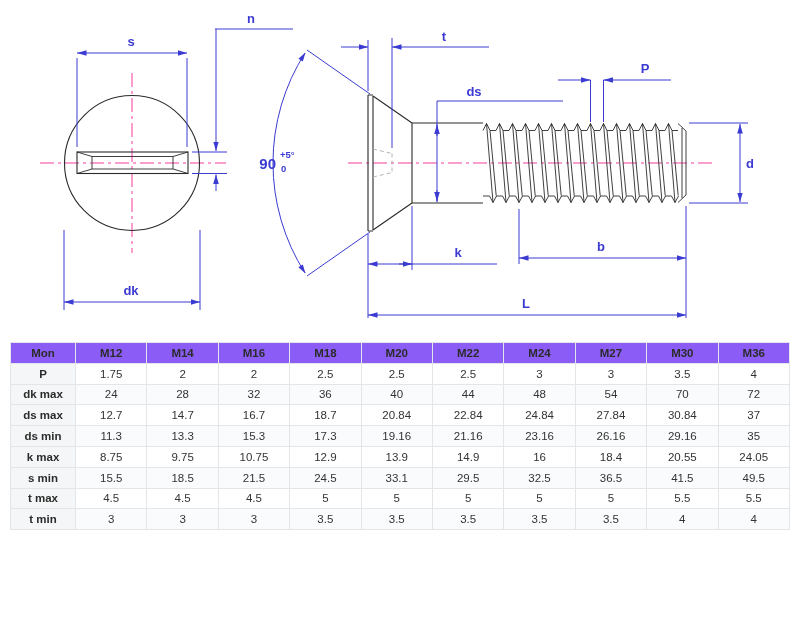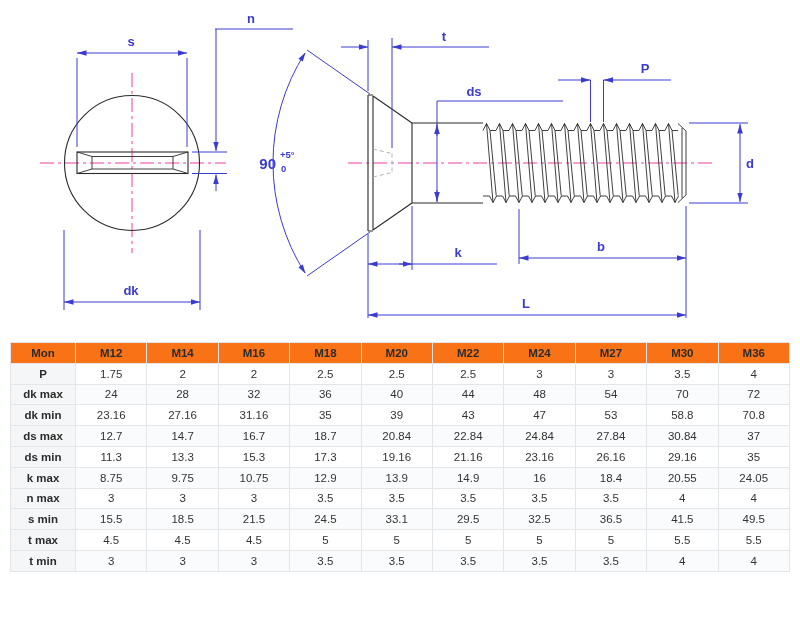--- a/index.html
+++ b/index.html
@@ -19,21 +19,21 @@
   .arrowfill{fill:#3b3bd1;}
 
   .spec-table{
     position:absolute;left:10px;top:342px;width:780px;
     border-collapse:collapse;table-layout:fixed;font-size:11.5px;color:#333;
   }
   .spec-table th,.spec-table td{
     border:1px solid #e3e6e9;height:19.8px;padding:0 2px;text-align:center;
     font-weight:400;overflow:hidden;white-space:nowrap;
   }
-  .spec-table thead th{font-weight:700;background:#f97316;color:#2b2b2b;}
+  .spec-table thead th{font-weight:700;background:#8b5cf6;color:#2b2b2b;}
   .spec-table tbody th{font-weight:700;background:#f5f6f7;color:#2b2b2b;}
   .spec-table tbody tr:nth-child(even) td{background:#fafbfc;}
 </style>
 </head>
 <body>
 
 
 
 <svg width="800" height="335" viewBox="0 0 800 335" xmlns="http://www.w3.org/2000/svg">
   <defs>
@@ -206,33 +206,20 @@
       <td>32</td>
       <td>36</td>
       <td>40</td>
       <td>44</td>
       <td>48</td>
       <td>54</td>
       <td>70</td>
       <td>72</td>
     </tr>
       <tr>
-      <th>dk min</th>
-      <td>23.16</td>
-      <td>27.16</td>
-      <td>31.16</td>
-      <td>35</td>
-      <td>39</td>
-      <td>43</td>
-      <td>47</td>
-      <td>53</td>
-      <td>58.8</td>
-      <td>70.8</td>
-    </tr>
-      <tr>
       <th>ds max</th>
       <td>12.7</td>
       <td>14.7</td>
       <td>16.7</td>
       <td>18.7</td>
       <td>20.84</td>
       <td>22.84</td>
       <td>24.84</td>
       <td>27.84</td>
       <td>30.84</td>
@@ -258,33 +245,20 @@
       <td>10.75</td>
       <td>12.9</td>
       <td>13.9</td>
       <td>14.9</td>
       <td>16</td>
       <td>18.4</td>
       <td>20.55</td>
       <td>24.05</td>
     </tr>
       <tr>
-      <th>n max</th>
-      <td>3</td>
-      <td>3</td>
-      <td>3</td>
-      <td>3.5</td>
-      <td>3.5</td>
-      <td>3.5</td>
-      <td>3.5</td>
-      <td>3.5</td>
-      <td>4</td>
-      <td>4</td>
-    </tr>
-      <tr>
       <th>s min</th>
       <td>15.5</td>
       <td>18.5</td>
       <td>21.5</td>
       <td>24.5</td>
       <td>33.1</td>
       <td>29.5</td>
       <td>32.5</td>
       <td>36.5</td>
       <td>41.5</td>

